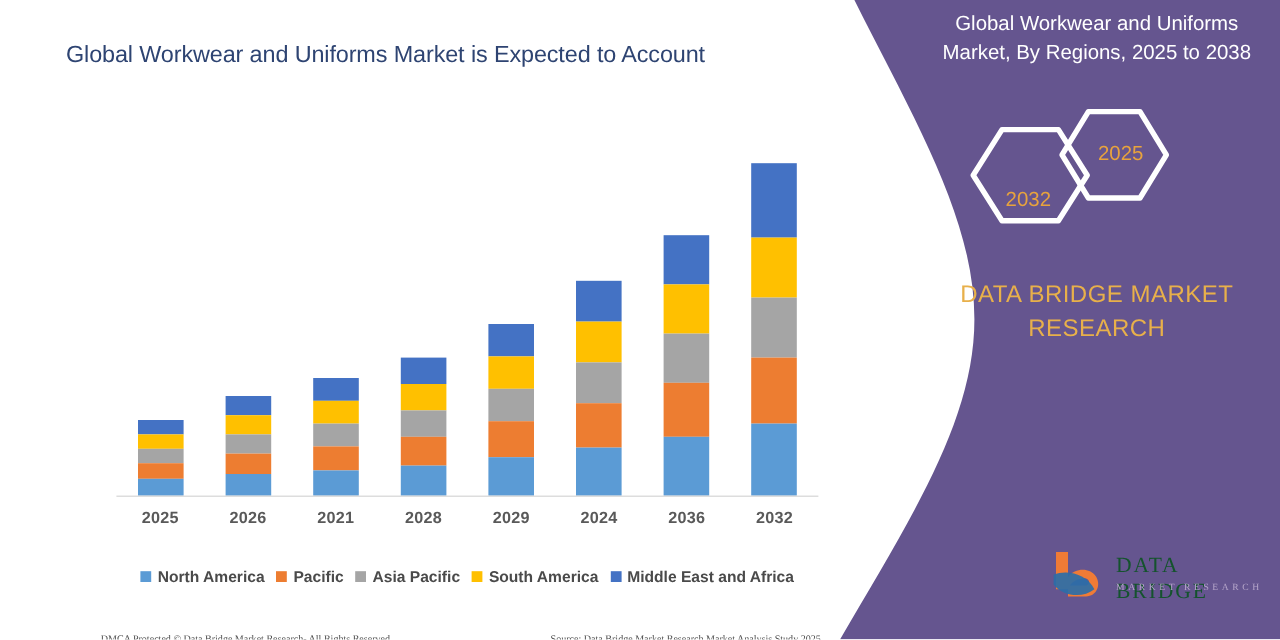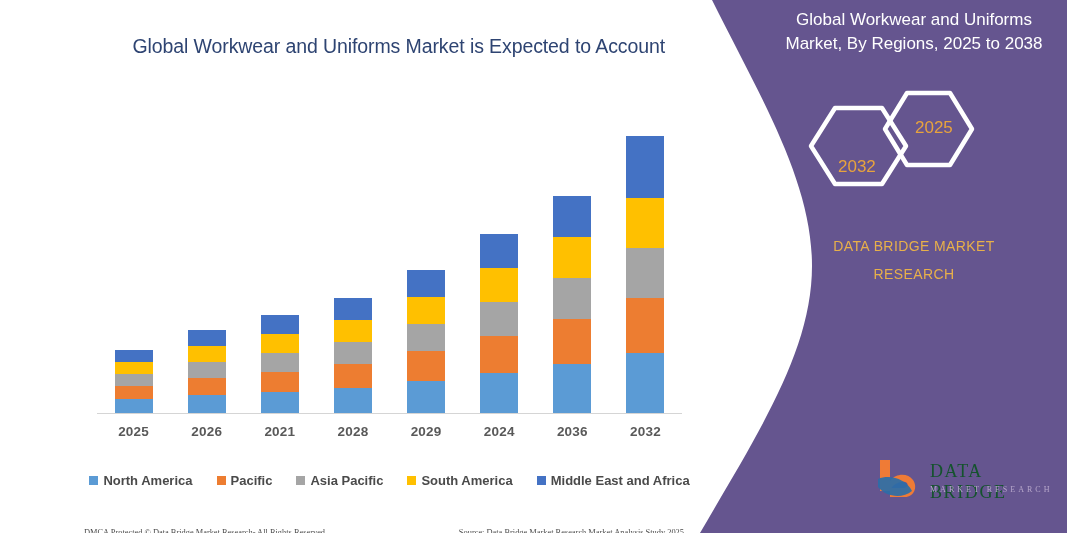--- a/index.html
+++ b/index.html
@@ -12,21 +12,21 @@
   }
   #root{position:absolute;inset:0;width:1067px;height:533px;}
 
   
   .left-panel{
     position:absolute;left:0;top:0;width:715px;height:533px;
     background:#ffffff;
   }
   .chart-title{
     position:absolute;left:55px;top:33px;width:610px;
-    text-align:right;
+    text-align:left;
     color:#2e4472;
     font-size:19.5px;
     line-height:27px;
     font-weight:400;
     letter-spacing:-0.1px;
   }
   .axis-line{
     position:absolute;left:97px;top:413px;width:585px;height:1px;
     background:#d5d5d5;
   }
@@ -53,21 +53,21 @@
   .x-label{
     width:73px;text-align:center;
     font-size:13.5px;font-weight:bold;color:#595959;
     letter-spacing:0.2px;
   }
 
   
   .legend{
     position:absolute;left:97px;top:470px;width:585px;height:20px;
     display:flex;align-items:center;justify-content:center;
-    gap:24px;
+    gap:10px;
   }
   .legend-item{display:flex;align-items:center;gap:5px;}
   .legend-swatch{width:9px;height:9px;display:inline-block;}
   .legend-label{
     font-size:13px;font-weight:bold;color:#4a4a4a;white-space:nowrap;
   }
 
   
   .footer{
     position:absolute;left:84px;top:506px;width:600px;height:16px;
@@ -99,21 +99,21 @@
     position:absolute;
     color:#e8a33d;font-size:17px;
   }
   .hex-2025{left:163px;top:126px;}
   .hex-2032{left:92px;top:160px;}
 
   .brand-text{
     position:absolute;left:8px;top:232px;width:292px;
     text-align:center;
     color:#e8b04a;
-    font-size:14px;line-height:28px;
+    font-size:20px;line-height:28px;
     letter-spacing:0.4px;
   }
 
   .logo{
     position:absolute;left:112px;top:455px;width:190px;height:56px;
   }
   .logo-word{
     position:absolute;left:58px;top:6px;
     color:#14532d;
     font-family:"Liberation Serif", serif;

